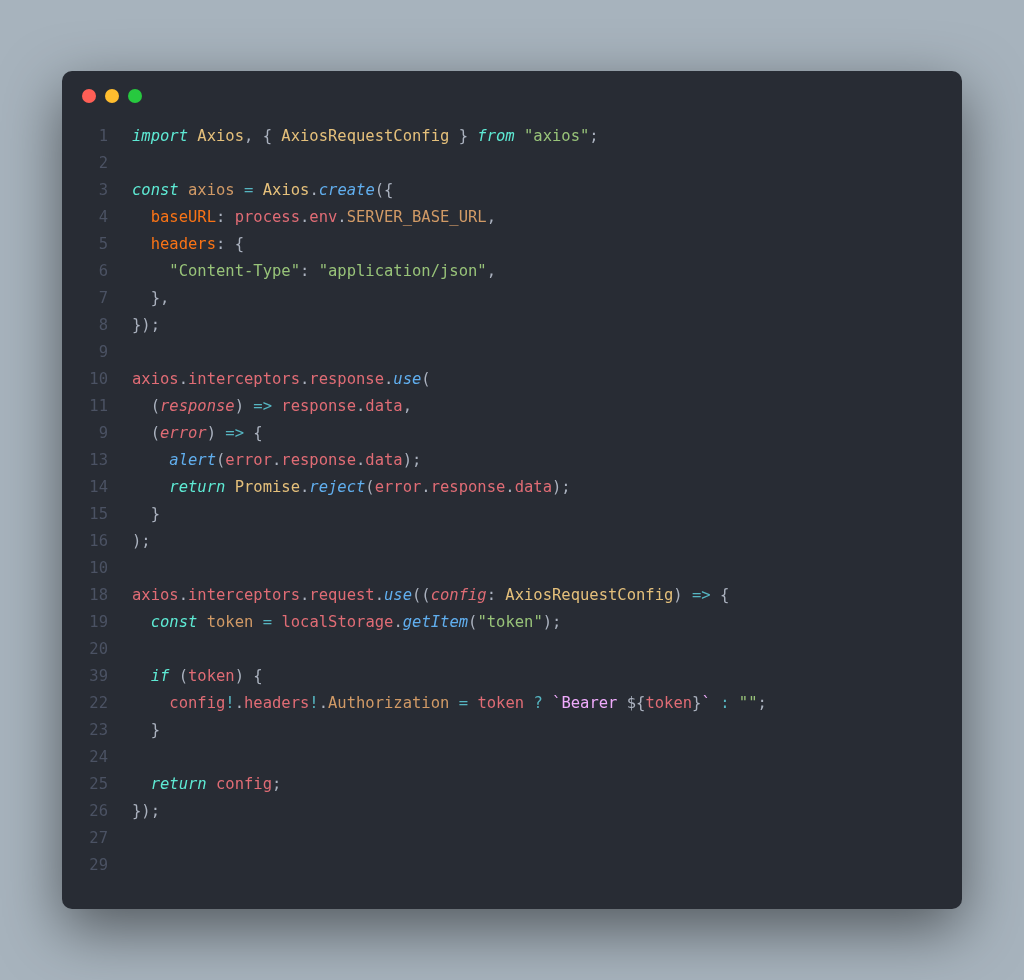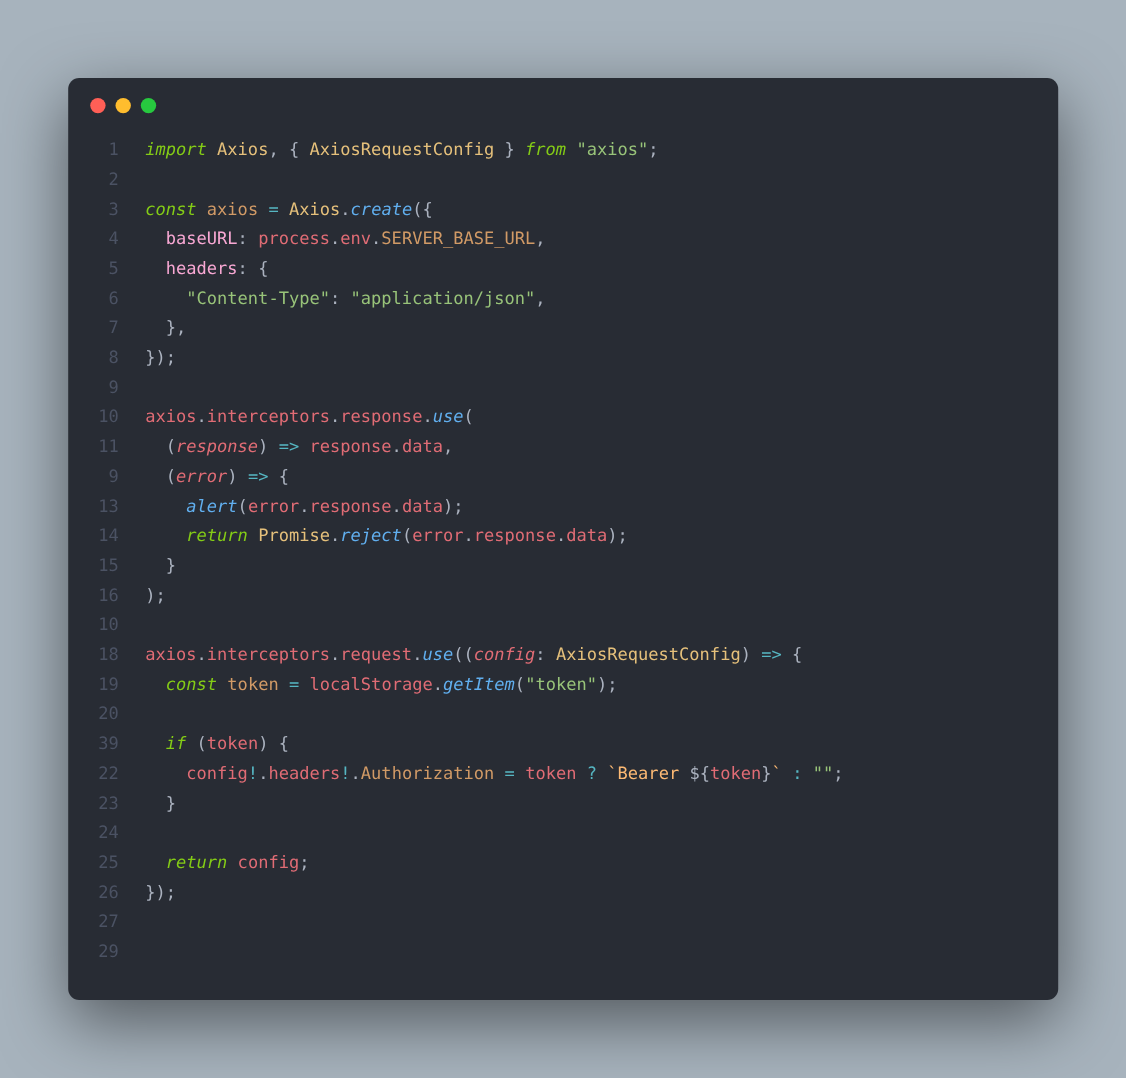--- a/index.html
+++ b/index.html
@@ -43,31 +43,31 @@
     width: 70px;
     text-align: right;
     padding-right: 24px;
     color: #4b5263;
     user-select: none;
     flex-shrink: 0;
   }
   .src { color: #abb2bf; }
 
   
-  .kw   { color: #84cc16; font-style: italic; }   
+  .kw   { color: #5eead4; font-style: italic; }   
   .cls  { color: #e5c07b; }                        
-  .prop { color: #f9a8d4; }                        
+  .prop { color: #f97316; }                        
   .id   { color: #e06c75; }                        
   .fnit { color: #61afef; font-style: italic; }                        
   .param{ color: #e06c75; font-style: italic; }    
   .str  { color: #98c379; }                        
   .cnst { color: #d19a66; }                        
   .punc { color: #abb2bf; }                        
   .op   { color: #56b6c2; }                        
-  .tmpl { color: #fdba74; }                        
+  .tmpl { color: #f0abfc; }                        
   .tint { color: #e06c75; }                        
 </style>
 </head>
 <body>
 
 <div class="window">
   <div class="titlebar">
     <div class="dot red"></div>
     <div class="dot yellow"></div>
     <div class="dot green"></div>

